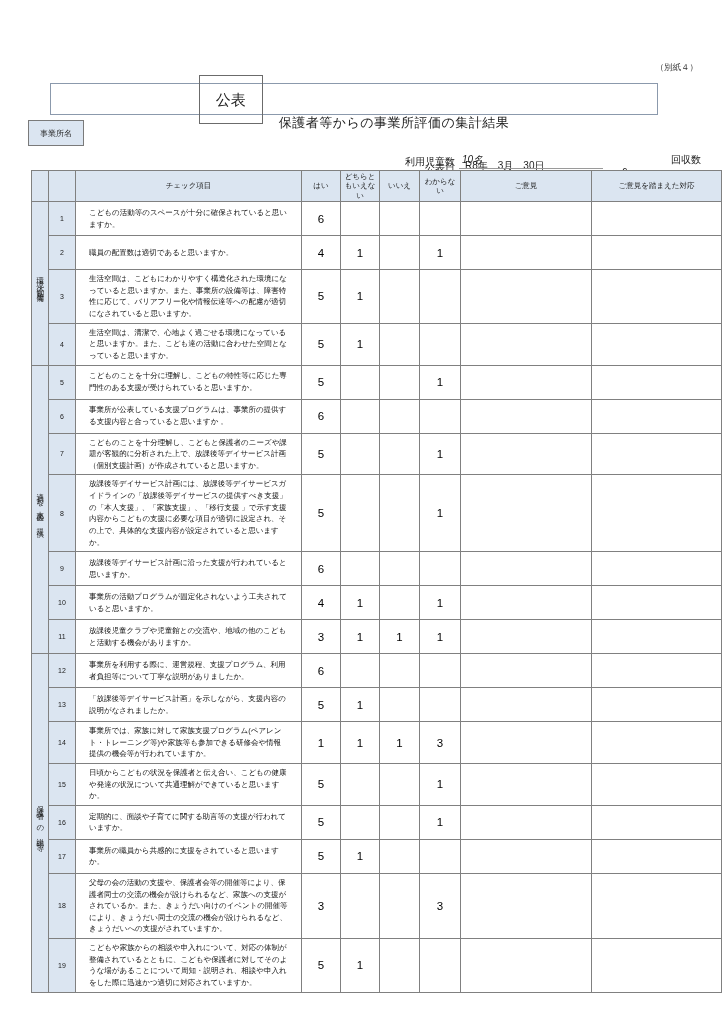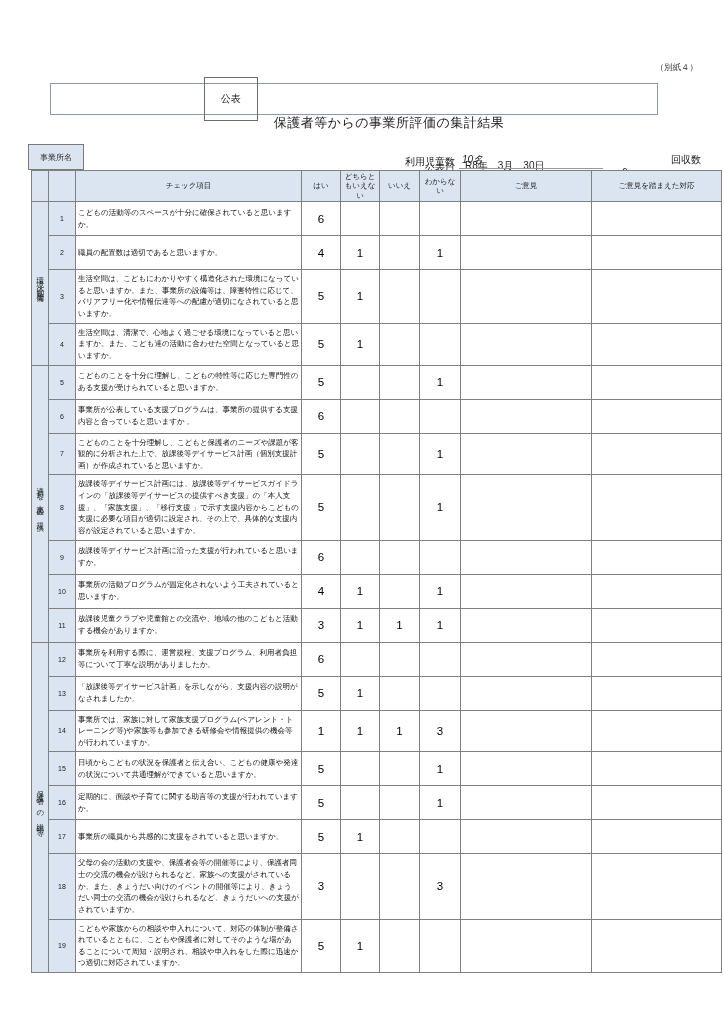--- a/index.html
+++ b/index.html
@@ -18,28 +18,28 @@
     font-size:8.5px;color:#333;
   }
   .title-box{
     position:absolute;left:50px;top:83px;width:608px;height:32px;
     border:1px solid #8b99ac;
     display:flex;align-items:center;justify-content:center;gap:16px;
     box-sizing:border-box;
   }
   .publish-box{
     border:1px solid #6b6b6b;
-    font-size:10px;padding:16px 16px;line-height:1;
+    font-size:15px;padding:16px 16px;line-height:1;
     color:#222;
   }
   .doc-title{
     font-size:13px;font-weight:400;color:#1a1a1a;letter-spacing:.5px;margin-top:48px;
   }
   .office-row{
-    position:absolute;left:28px;top:120px;height:26px;display:flex;margin-top:24px;
+    position:absolute;left:28px;top:120px;height:26px;display:flex;
   }
   .office-label{
     width:56px;background:#dbe5f1;border:1px solid #7a7a7a;
     display:flex;align-items:center;justify-content:center;
     font-size:8px;box-sizing:border-box;
   }
   .office-value{
     width:226px;border:1px solid #7a7a7a;border-left:none;
     display:flex;align-items:center;
     font-size:8px;padding-left:7px;box-sizing:border-box;background:#fff;
@@ -73,21 +73,21 @@
   }
   .vtext{
     writing-mode:vertical-rl;text-orientation:upright;
     display:inline-block;font-size:7.5px;letter-spacing:3px;line-height:1;
     color:#1a1a1a;
   }
   td.num{
     background:#dbe5f1;text-align:center;font-size:7px;color:#1a1a1a;
   }
   td.q{
-    font-size:7.5px;line-height:1.55;padding:3px 2px;text-align:left;
+    font-size:7.5px;line-height:1.55;padding:3px 13px;text-align:left;
     height:34px;color:#111;
   }
   td.ans{
     text-align:center;font-size:11.5px;color:#000;
   }
   td.cm{background:#fff;}
 </style>
 </head>
 <body>
 

